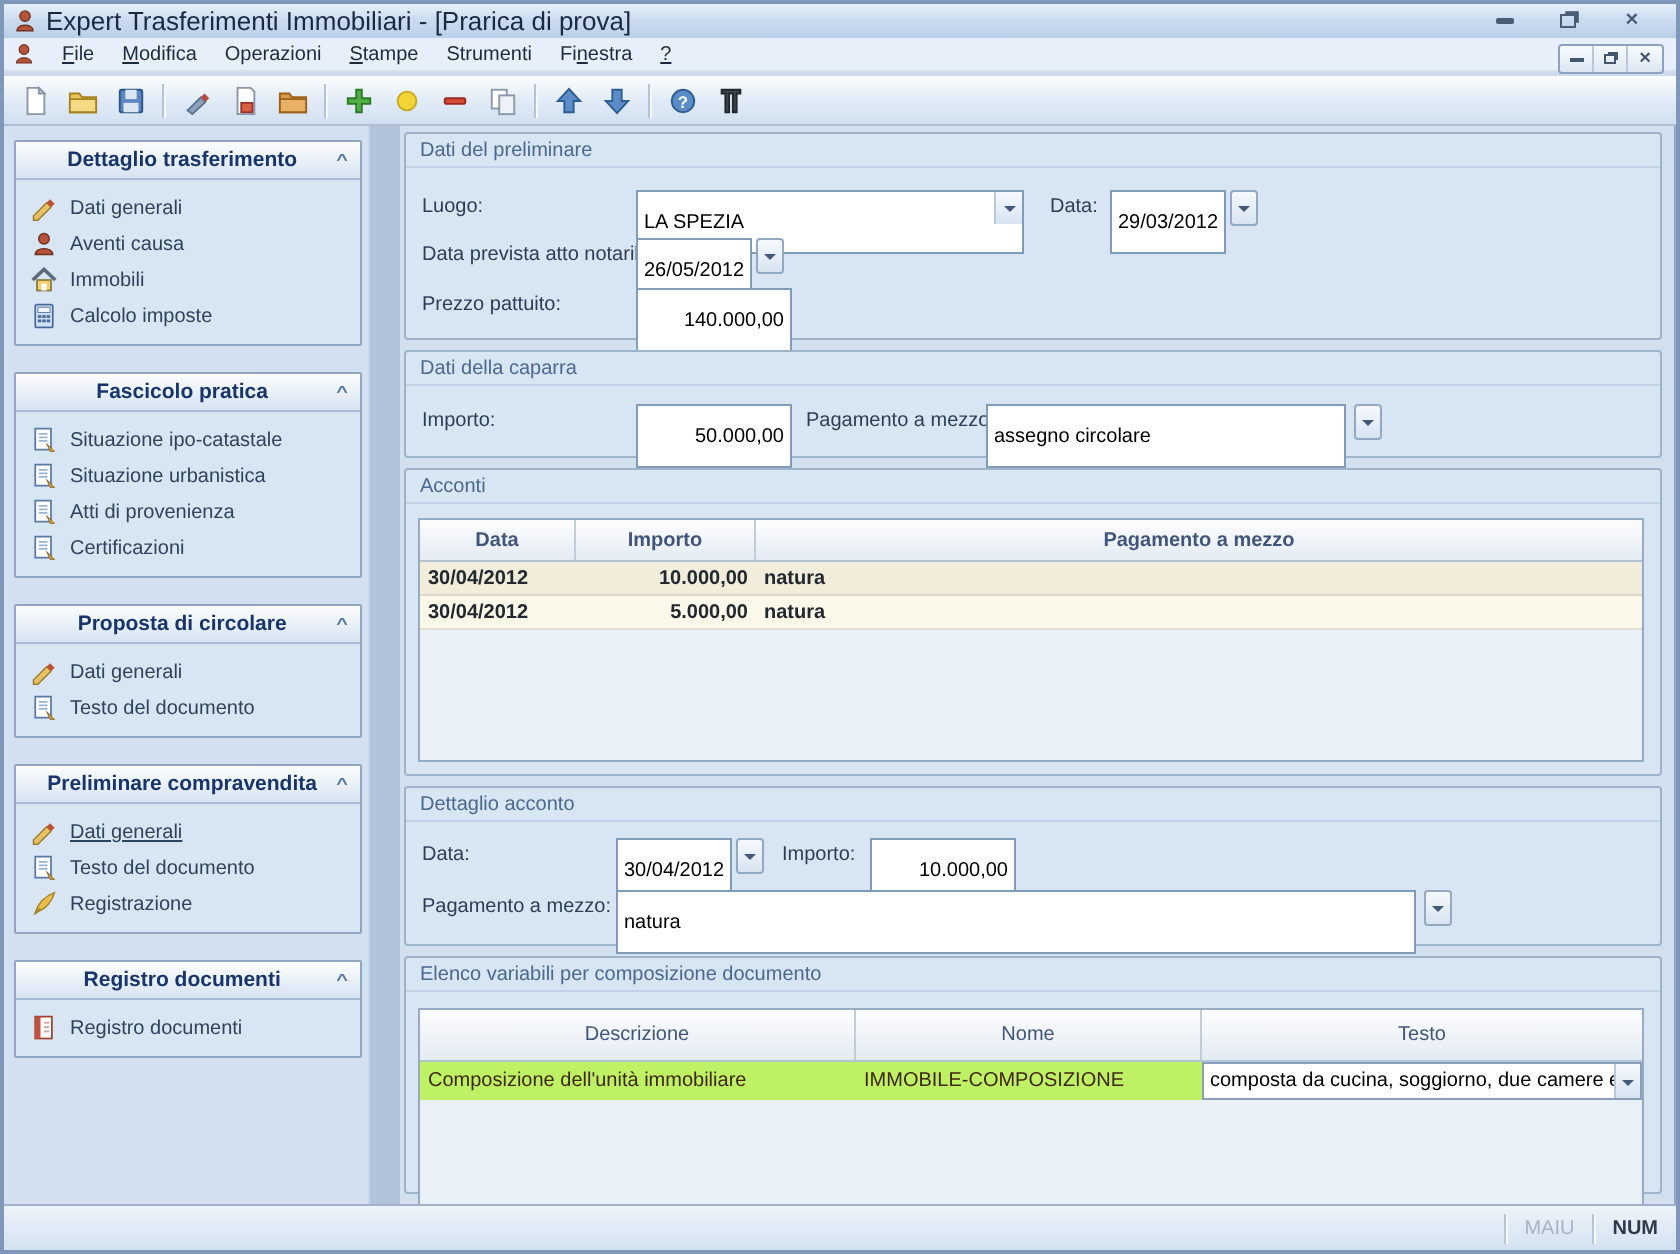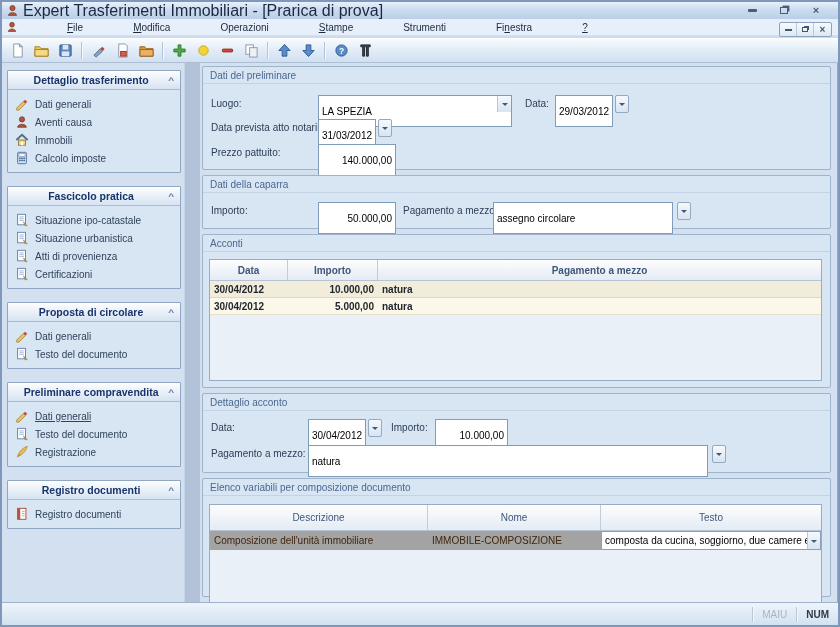--- a/index.html
+++ b/index.html
@@ -4,30 +4,30 @@
 <style>
   * { margin:0; padding:0; box-sizing:border-box; }
   html,body { width:840px; height:627px; }
   body { font-family:"Liberation Sans", sans-serif; font-size:10px; color:#1c2a3d; background:#8fa6c4; }
   .window { position:relative; width:840px; height:627px; border:2px solid #7e97ba; background:#ccdcee; overflow:hidden; }
 
   
   .titlebar { position:absolute; left:0; top:0; right:0; height:17px;
     background:linear-gradient(#e8f1fb,#cbdcf0 45%,#b9cfe7); display:flex; align-items:center; padding:0 4px; }
   .titlebar .appicon { width:13px; height:13px; margin-right:4px; }
-  .title-text { flex:1; font-size:16px; color:#1a2940; }
+  .title-text { flex:1; font-size:13px; color:#1a2940; }
   .winbtns { display:flex; gap:12px; padding-right:8px; }
   .wbtn { width:20px; height:10px; display:flex; align-items:center; justify-content:center; color:#3c4c64; font-size:10px; }
   .glyph-min { width:9px; height:3px; background:#4a5c76; border-radius:1px; }
   .glyph-rest { width:8px; height:7px; border:1.4px solid #4a5c76; box-shadow:2px -2px 0 -0.6px #4a5c76; }
   .glyph-x { font-weight:bold; color:#4a5c76; font-size:11px; line-height:9px; }
 
   
   .menubar { position:absolute; left:0; top:17px; right:0; height:17px; background:#e6effa;
-    display:flex; align-items:center; padding:0 4px; border-bottom:1px solid #d2e0ef;gap:36px; }
+    display:flex; align-items:center; padding:0 4px; border-bottom:1px solid #d2e0ef; }
   .menubar .appicon { width:12px; height:12px; margin-right:6px; }
   .menu-item { padding:2px 7px; color:#1c2a3d; }
   .menu-item u { text-decoration:underline; }
   .child-controls { position:absolute; right:6px; top:3px; display:flex; border:1px solid #8ca3c0;
     background:linear-gradient(#f7fafd,#dce7f3); border-radius:2px; }
   .cbtn { width:17px; height:13px; display:flex; align-items:center; justify-content:center; border-right:1px solid #b9c8da; }
   .cbtn:last-child { border-right:none; }
   .glyph-min-s { width:7px; height:2px; background:#44566e; }
   .glyph-rest-s { width:6px; height:5px; border:1.2px solid #44566e; box-shadow:1.5px -1.5px 0 -0.5px #44566e; }
   .glyph-x-s { font-weight:bold; color:#44566e; font-size:10px; line-height:8px; }
@@ -75,21 +75,21 @@
   
   .grid { position:absolute; border:1px solid #97abc4; background:#e9f0f8; overflow:hidden; }
   .grid-header { display:flex; background:linear-gradient(#fdfdfe,#e4ebf4); border-bottom:1px solid #b6c3d4; }
   .gh-cell { display:flex; align-items:center; justify-content:center; color:#3f567a; border-right:1px solid #c2cdda; }
   .gh-cell:last-child { border-right:none; }
   .grid-row { display:flex; }
   .g-cell { display:flex; align-items:center; padding:0 4px; color:#21282f; overflow:hidden; white-space:nowrap; }
   .g-cell.num { justify-content:flex-end; }
   .acconti-row1 { background:#f1edda; border-bottom:1px solid #ddd8c5; height:17px; }
   .acconti-row2 { background:#fbf8ea; border-bottom:1px solid #e4dfcd; height:17px; }
-  .var-row { background:#a3a3a3; height:19px; align-items:center; }
+  .var-row { background:#bef264; height:19px; align-items:center; }
   .var-row .g-cell { color:#40260e; }
   .cell-editor { display:flex; align-items:center; background:#fff; border:1px solid #8aa0ba; height:19px; flex:1; overflow:hidden; }
   .cell-editor .etext { flex:1; padding:0 3px; white-space:nowrap; overflow:hidden; color:#000; }
   .cell-editor .ebtn { width:13px; height:100%; background:linear-gradient(#f5f9fd,#d8e4f1); border-left:1px solid #b8c8da;
     display:flex; align-items:center; justify-content:center; }
   .cell-editor .ebtn::after { content:""; width:0; height:0; border:3.5px solid transparent; border-top-color:#43597a; margin-top:4px; }
 
   
   .statusbar { position:absolute; left:0; bottom:0; right:0; height:23px;
     background:linear-gradient(#eef4fb,#d2e1f0); border-top:1px solid #9fb2c9; display:flex; align-items:center; justify-content:flex-end; }
@@ -438,21 +438,21 @@
             <div class="combo-arrow arrow-attached"></div>
           </div>
           <span class="flabel" style="left:322px; top:28px;">Data:</span>
           <div class="tinput" style="left:352px; top:28px; width:58px;">
             <span>29/03/2012</span>
             </div>
           <div class="combo-arrow" style="left:412px; top:28px;"></div>
 
           <span class="flabel" style="left:8px; top:52px;">Data prevista atto notarile:</span>
           <div class="tinput" style="left:115px; top:52px; width:58px;">
-            <span>31/03/2012</span>
+            <span>26/05/2012</span>
             </div>
           <div class="combo-arrow" style="left:175px; top:52px;"></div>
 
           <span class="flabel" style="left:8px; top:77px;">Prezzo pattuito:</span>
           <div class="tinput num" style="left:115px; top:77px; width:78px;">
             <span>140.000,00</span>
             </div>
         </div>
 
         <div class="panel" style="height:54px;">

